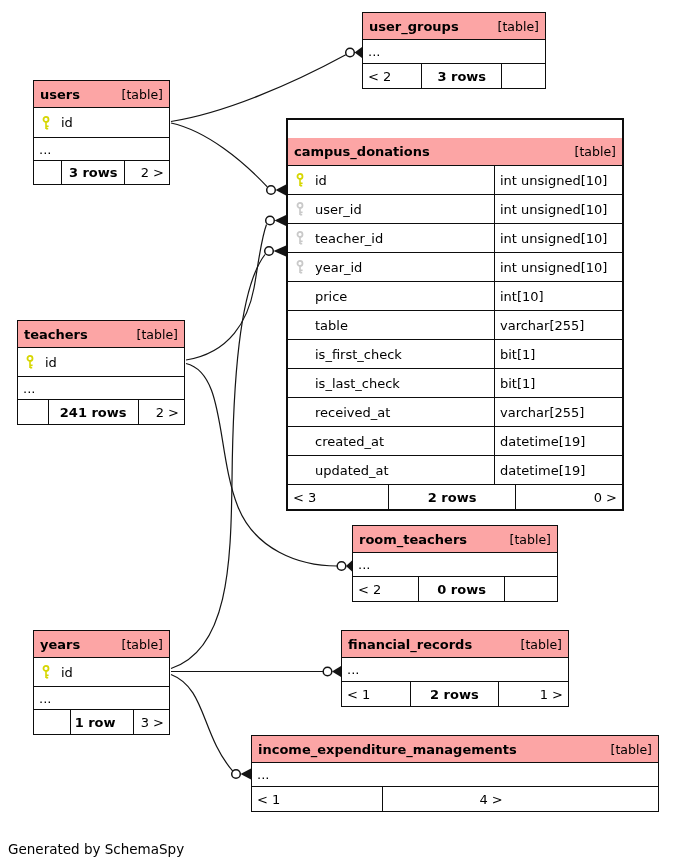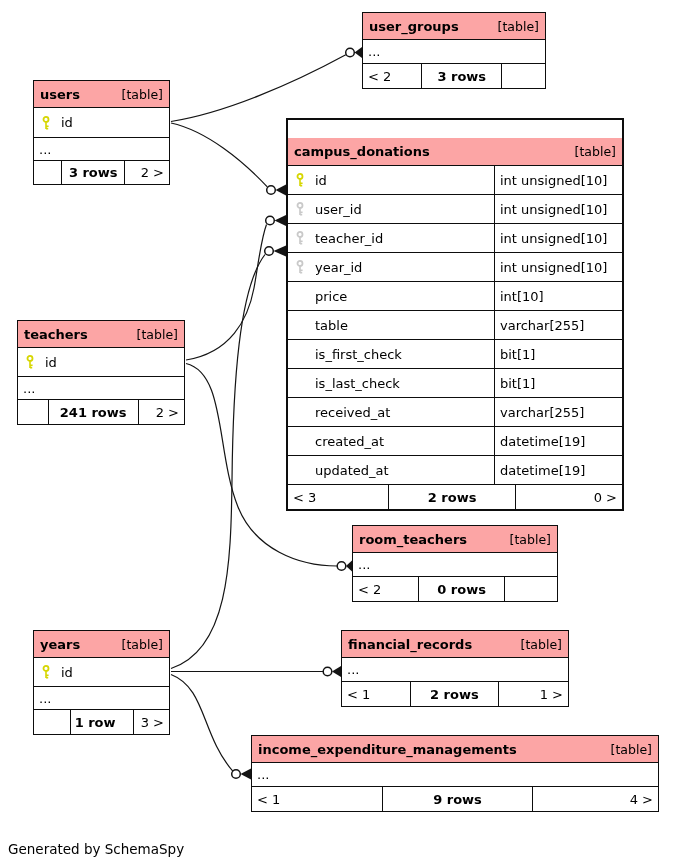--- a/index.html
+++ b/index.html
@@ -321,19 +321,18 @@
   </div>
 
   <div class="tbl t-income">
     <div class="hdr">
       <span class="nm">income_expenditure_managements</span>
       <span class="tag">[table]</span>
     </div>
     <div class="row ell">...</div>
     <div class="ftr">
       <span class="c1">&lt; 1</span>
-      <span class="c2">9 rows</span>
       <span class="c3">4 &gt;</span>
     </div>
   </div>
 
   <div class="note">Generated by SchemaSpy</div>
 </div>
 
 </body></html>

